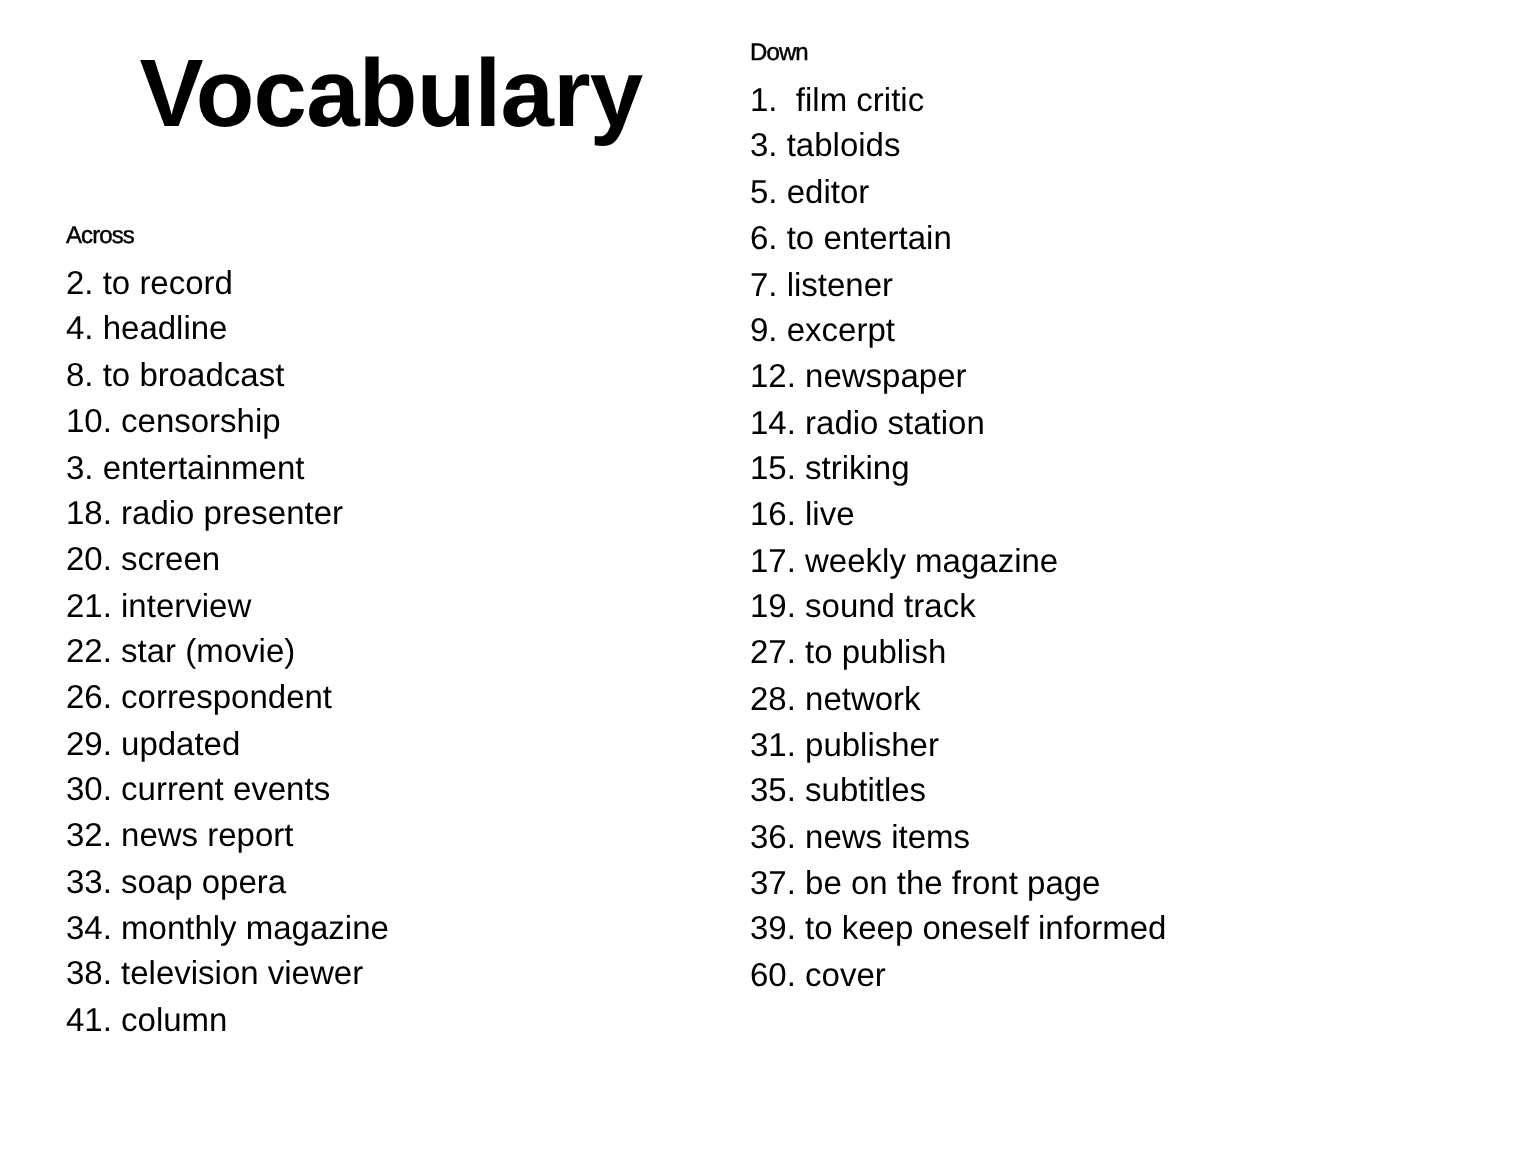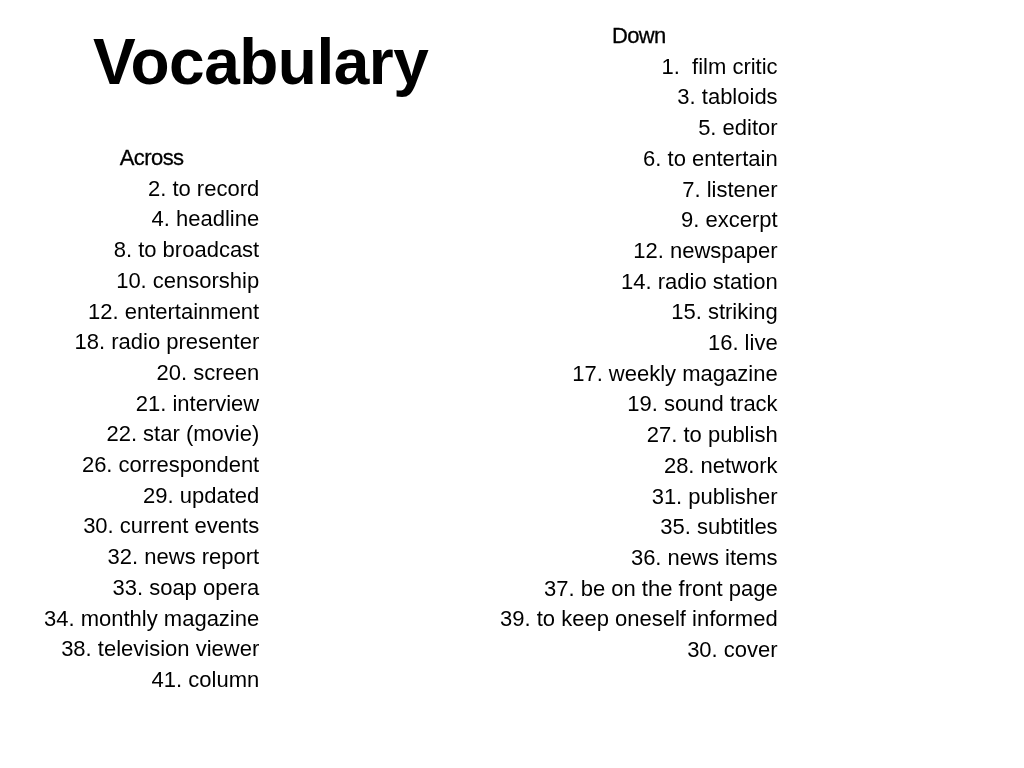--- a/index.html
+++ b/index.html
@@ -3,35 +3,35 @@
   <meta charset="utf-8">
   <style>
     html, body { margin: 0; padding: 0; background: #ffffff; }
     body { width: 1024px; height: 768px; position: relative; overflow: hidden;
            font-family: "Liberation Sans", sans-serif; color: #000; }
     .title { position: absolute; left: 93px; top: 22px; font-size: 64px; font-weight: bold;
              letter-spacing: -0.5px; line-height: 80px; margin: 0; }
     .col { position: absolute; font-size: 22px; line-height: 30.7px; }
     .col.across { left: 44px; top: 143px; }
     .col.down { left: 500px; top: 21px; }
-    .heading { font-size: 22px; letter-spacing: -0.6px; text-align: center; -webkit-text-stroke: 0.3px #000; }
-    .item { white-space: pre; text-align: right; }
+    .heading { font-size: 16px; letter-spacing: -0.6px; -webkit-text-stroke: 0.3px #000; }
+    .item { white-space: pre; }
   </style>
 </head>
 <body>
 
 <h1 class="title">Vocabulary</h1>
 
 <div class="col across">
   <div class="heading">Across</div>
   <div class="item">2. to record</div>
   <div class="item">4. headline</div>
   <div class="item">8. to broadcast</div>
   <div class="item">10. censorship</div>
-  <div class="item">12. entertainment</div>
+  <div class="item">3. entertainment</div>
   <div class="item">18. radio presenter</div>
   <div class="item">20. screen</div>
   <div class="item">21. interview</div>
   <div class="item">22. star (movie)</div>
   <div class="item">26. correspondent</div>
   <div class="item">29. updated</div>
   <div class="item">30. current events</div>
   <div class="item">32. news report</div>
   <div class="item">33. soap opera</div>
   <div class="item">34. monthly magazine</div>
@@ -53,14 +53,14 @@
   <div class="item">16. live</div>
   <div class="item">17. weekly magazine</div>
   <div class="item">19. sound track</div>
   <div class="item">27. to publish</div>
   <div class="item">28. network</div>
   <div class="item">31. publisher</div>
   <div class="item">35. subtitles</div>
   <div class="item">36. news items</div>
   <div class="item">37. be on the front page</div>
   <div class="item">39. to keep oneself informed</div>
-  <div class="item">30. cover</div>
+  <div class="item">60. cover</div>
 </div>
 
 </body></html>

